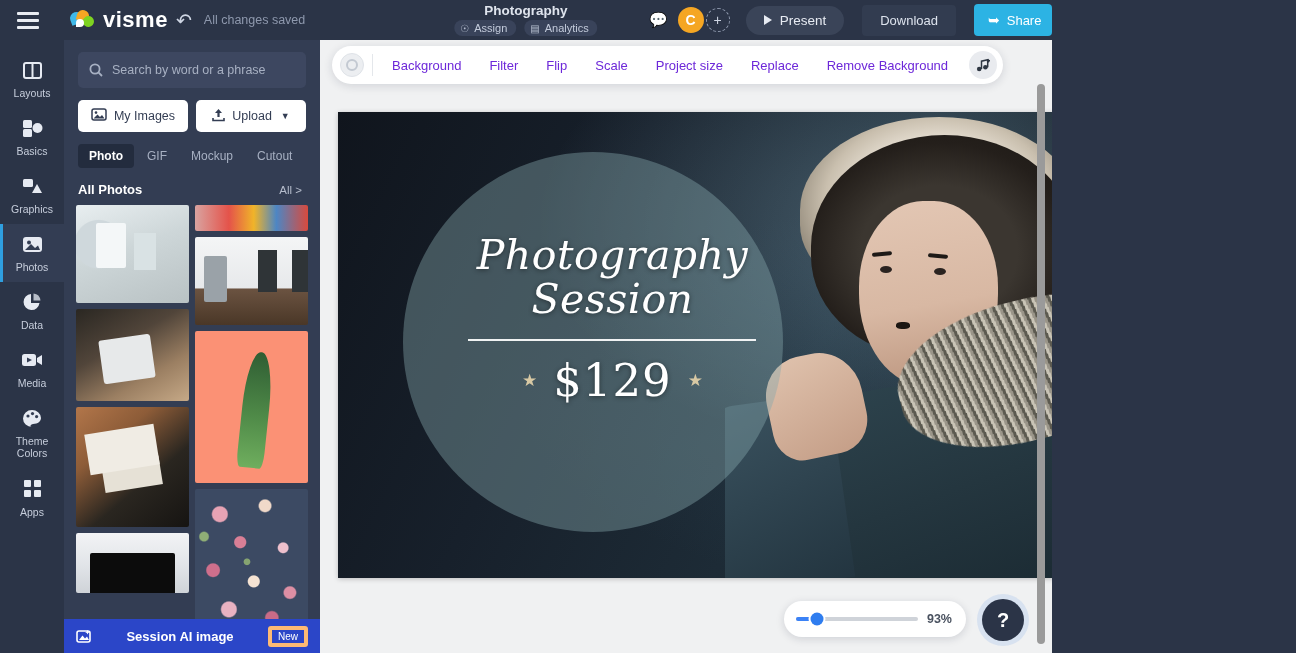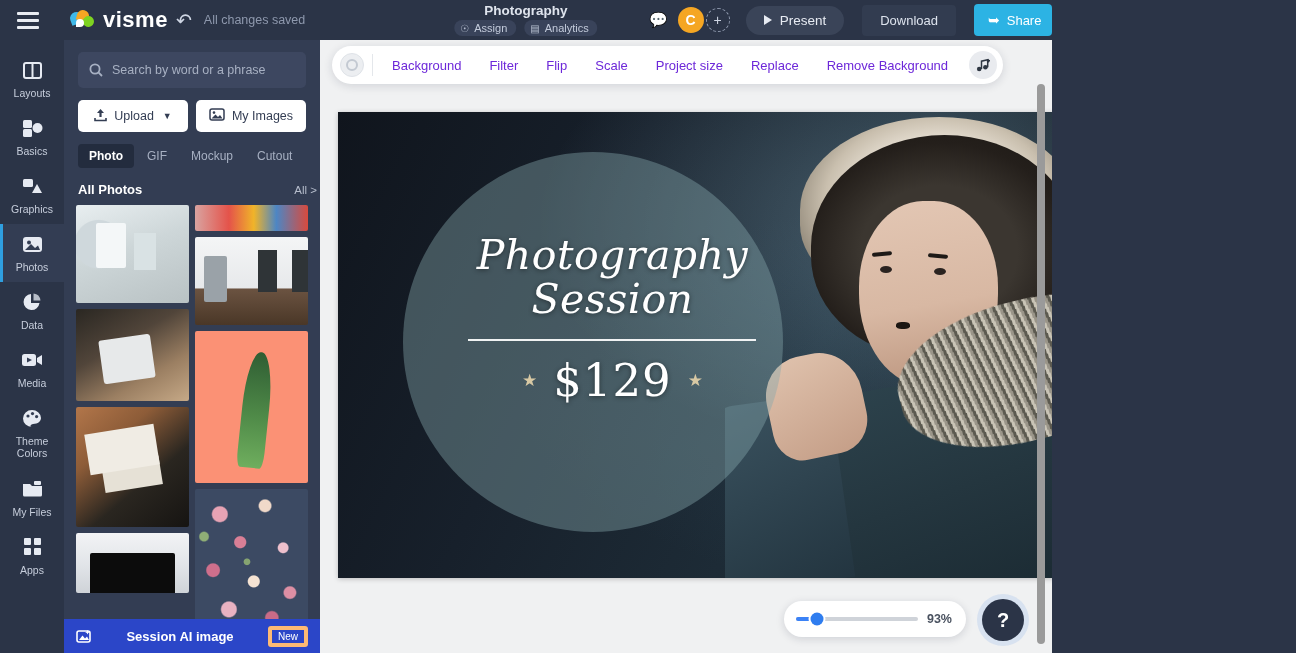--- a/index.html
+++ b/index.html
@@ -144,21 +144,21 @@
 
   .tabs { display: flex; gap: 2px; margin-top: 12px; }
   .tab {
     padding: 5px 11px; border-radius: 4px;
     color: #a7b0c2; font-size: 12px; cursor: pointer;
   }
   .tab.active { background: #232c3e; color: #fff; font-weight: bold; }
 
   .sect-head {
     display: flex; align-items: center; justify-content: space-between;
-    padding: 14px 3px 8px 14px;
+    padding: 14px 18px 8px 14px;
   }
   .sect-title { color: #fff; font-size: 13px; font-weight: bold; }
   .sect-all { color: #b6bdcc; font-size: 11.5px; cursor: pointer; }
 
   .grid-wrap { flex: 1; overflow: hidden; position: relative; }
   .masonry { display: flex; gap: 6px; padding: 0 12px; }
   .mcol { flex: 1; display: flex; flex-direction: column; gap: 6px; }
   .thumb { width: 100%; border-radius: 2px; position: relative; overflow: hidden; cursor: pointer; }
 
   
@@ -485,29 +485,20 @@
               <path d="M10 1 A9 8.5 0 1 0 10 18 C7 18 9 15 11 15 C16 15 19 12 19 9 A9 8.5 0 0 0 10 1 Z" fill="#e6eaf2"></path>
               <circle cx="6" cy="7" r="1.6" fill="#333d53"></circle>
               <circle cx="10.5" cy="4.6" r="1.6" fill="#333d53"></circle>
               <circle cx="14.6" cy="7.6" r="1.6" fill="#333d53"></circle>
             </svg>
         </div>
         <div class="rail-label" style="white-space:pre-line">Theme
 Colors</div>
       </div>
 
-      <div class="rail-item">
-        <div class="rail-ic">
-          <svg width="21" height="17" viewBox="0 0 21 17">
-              <path d="M1 4 L1 15 A1.5 1.5 0 0 0 2.5 16.5 L18.5 16.5 A1.5 1.5 0 0 0 20 15 L20 6 L10 6 L8 4 Z" fill="#e6eaf2"></path>
-              <rect x="12" y="1" width="7" height="4" rx="1" fill="#e6eaf2"></rect>
-            </svg>
-        </div>
-        <div class="rail-label">My Files</div>
-      </div>
 
       <div class="rail-item">
         <div class="rail-ic">
           <svg width="19" height="19" viewBox="0 0 19 19">
               <rect x="1" y="1" width="7" height="7" rx="1" fill="#e6eaf2"></rect>
               <rect x="11" y="1" width="7" height="7" rx="1" fill="#e6eaf2"></rect>
               <rect x="1" y="11" width="7" height="7" rx="1" fill="#e6eaf2"></rect>
               <rect x="11" y="11" width="7" height="7" rx="1" fill="#e6eaf2"></rect>
             </svg>
         </div>
@@ -522,39 +513,39 @@
           <span class="mag">
             <svg width="14" height="14" viewBox="0 0 14 14">
                 <circle cx="6" cy="6" r="4.6" fill="none" stroke="#a7b0c2" stroke-width="1.8"></circle>
                 <line x1="9.4" y1="9.4" x2="13" y2="13" stroke="#a7b0c2" stroke-width="1.8"></line>
               </svg>
           </span>
           <input class="search-inp" value="" placeholder="Search by word or a phrase" style="">
         </div>
 
         <div class="upload-row">
+          <button class="wbtn">
+            <span>
+              <svg width="16" height="13" viewBox="0 0 16 13">
+                  <rect x="1" y="1" width="14" height="11" rx="2" fill="none" stroke="#333d53" stroke-width="1.5"></rect>
+                  <circle cx="5" cy="4.6" r="1.3" fill="#333d53"></circle>
+                  <path d="M2.5 10.5 L6.5 6.5 L9 9 L11 7 L13.5 10.5 Z" fill="#333d53"></path>
+                </svg>
+            </span>
+            <span>My Images</span>
+          </button>
           <button class="wbtn">
             <span>
               <svg width="13" height="14" viewBox="0 0 13 14">
                   <path d="M6.5 1 L10 5 L7.6 5 L7.6 9 L5.4 9 L5.4 5 L3 5 Z" fill="#333d53"></path>
                   <path d="M1 10 L1 12.5 L12 12.5 L12 10" fill="none" stroke="#333d53" stroke-width="1.6"></path>
                 </svg>
             </span>
             <span>Upload</span>
             <span class="chev">▼</span>
-          </button>
-          <button class="wbtn">
-            <span>
-              <svg width="16" height="13" viewBox="0 0 16 13">
-                  <rect x="1" y="1" width="14" height="11" rx="2" fill="none" stroke="#333d53" stroke-width="1.5"></rect>
-                  <circle cx="5" cy="4.6" r="1.3" fill="#333d53"></circle>
-                  <path d="M2.5 10.5 L6.5 6.5 L9 9 L11 7 L13.5 10.5 Z" fill="#333d53"></path>
-                </svg>
-            </span>
-            <span>My Images</span>
           </button>
         </div>
 
         <div class="tabs">
           <div class="tab active">Photo</div>
           <div class="tab">GIF</div>
           <div class="tab">Mockup</div>
           <div class="tab">Cutout</div>
         </div>
       </div>

